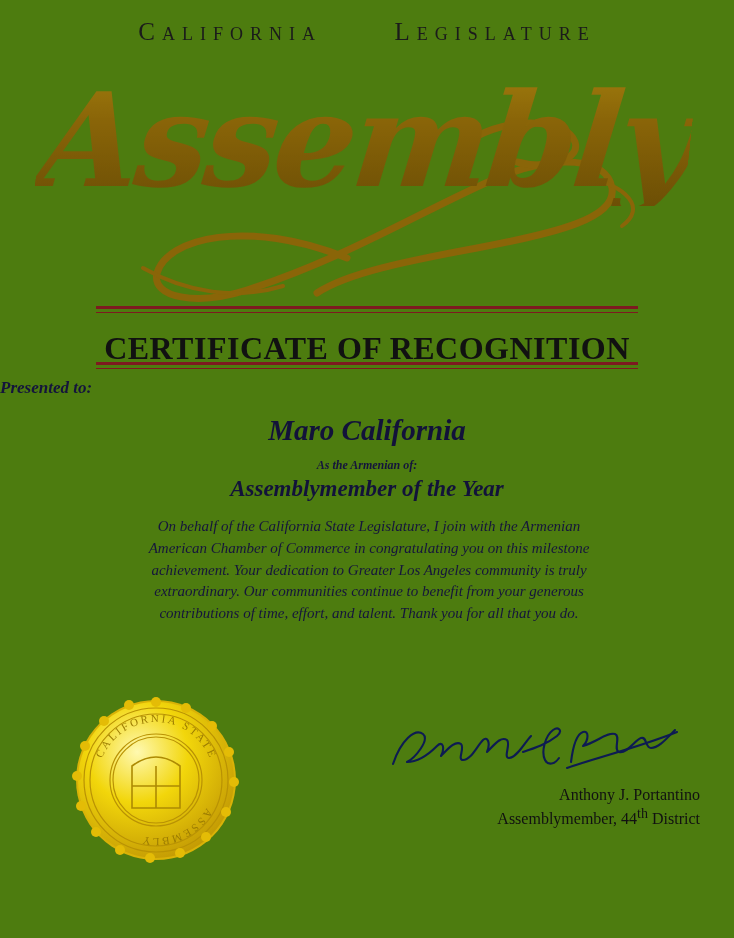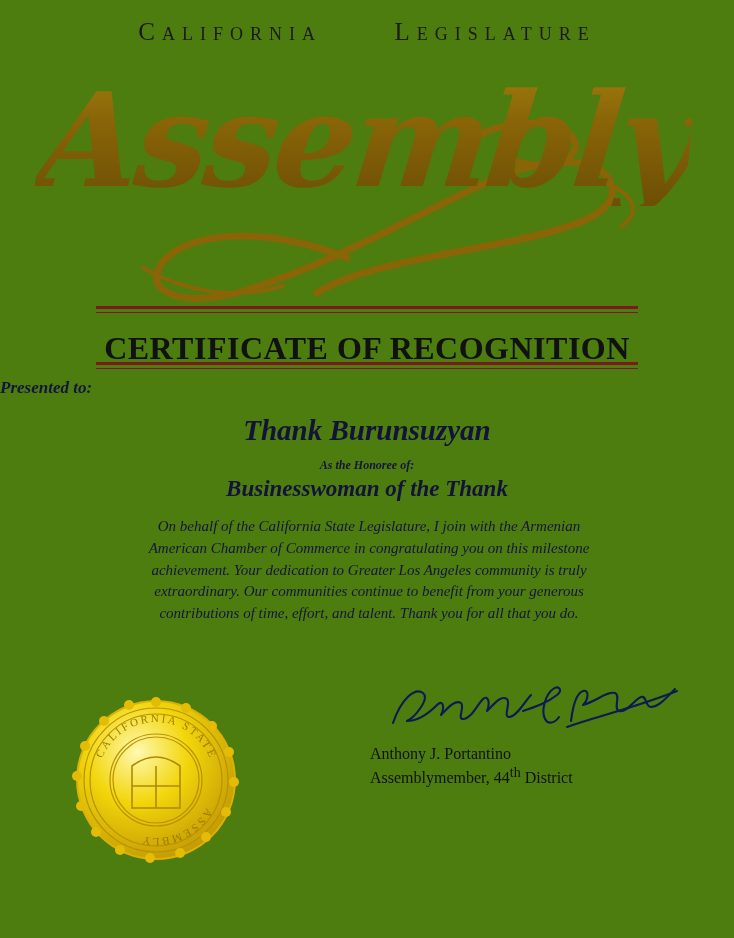--- a/index.html
+++ b/index.html
@@ -186,23 +186,23 @@
     left: 72px;
     top: 696px;
     width: 168px;
     height: 168px;
   }
 
   
   .signature-block {
     position: absolute;
     left: 370px;
-    top: 677px;
+    top: 718px;
     width: 330px;
-    text-align: left;
+    text-align: right;
   }
   .signature-svg {
     display: block;
     margin: 0 auto;
   }
   .sig-name {
     font-family: "Liberation Serif", serif;
     font-size: 16px;
     color: #111;
     margin-top: 6px;
@@ -249,23 +249,23 @@
   </div>
 
   <div class="cert-title">CERTIFICATE OF RECOGNITION</div>
 
   <div class="rules" style="top:362px;">
     <div class="rule-thick"></div>
     <div class="rule-thin"></div>
   </div>
 
   <div class="presented-to">Presented to:</div>
-  <div class="honoree-name">Thank Burunsuzyan</div>
-  <div class="as-honoree">As the Honoree of:</div>
-  <div class="award-title">Businesswoman of the Thank</div>
+  <div class="honoree-name">Maro California</div>
+  <div class="as-honoree">As the Armenian of:</div>
+  <div class="award-title">Assemblymember of the Year</div>
   <div class="body-text">On behalf of the California State Legislature, I join with the Armenian American Chamber of Commerce in congratulating you on this milestone achievement.  Your dedication to Greater Los Angeles community is truly extraordinary. Our communities continue to benefit from your generous contributions of time, effort, and talent. Thank you for all that you do.</div>
 
 
   <svg class="seal" viewBox="0 0 168 168" aria-hidden="true">
     <defs>
       <radialGradient id="sealGrad" cx="38%" cy="32%" r="72%">
         <stop offset="0%" stop-color="#fff9b0"></stop>
         <stop offset="45%" stop-color="#f2d60b"></stop>
         <stop offset="100%" stop-color="#c39a04"></stop>
       </radialGradient>

